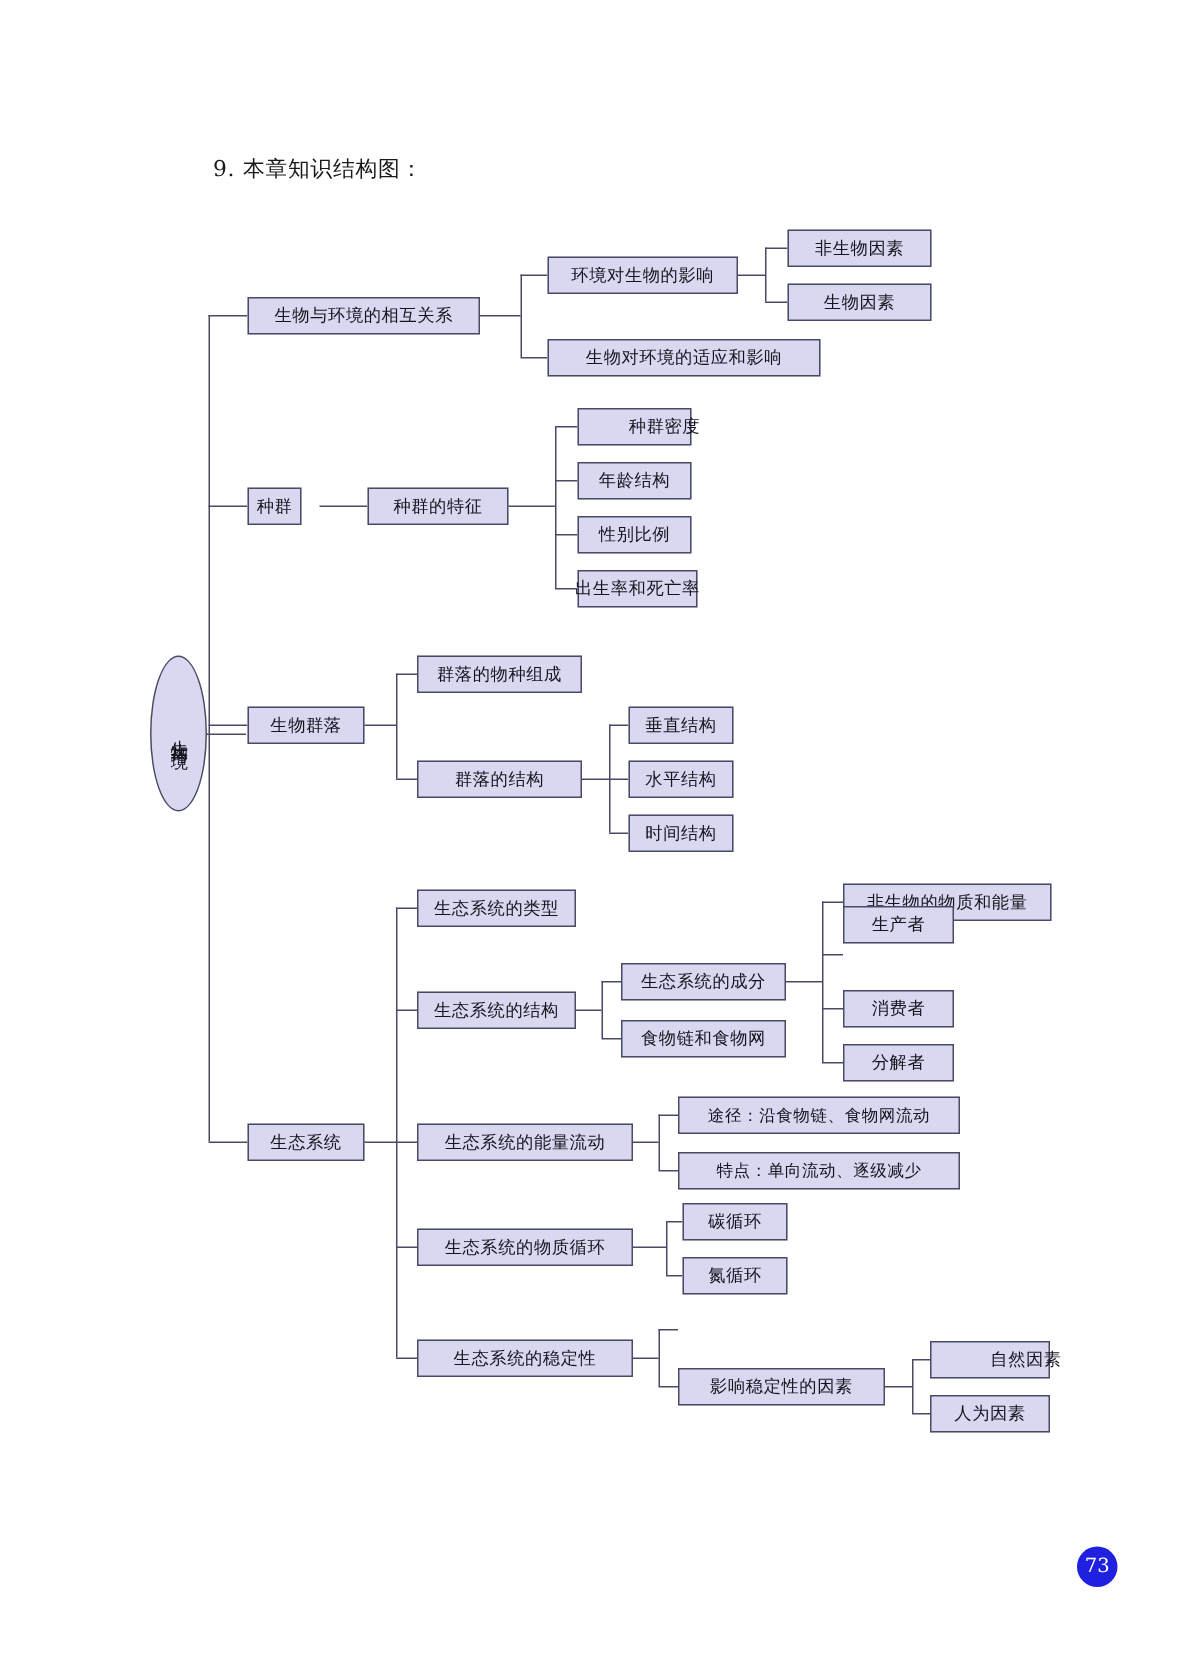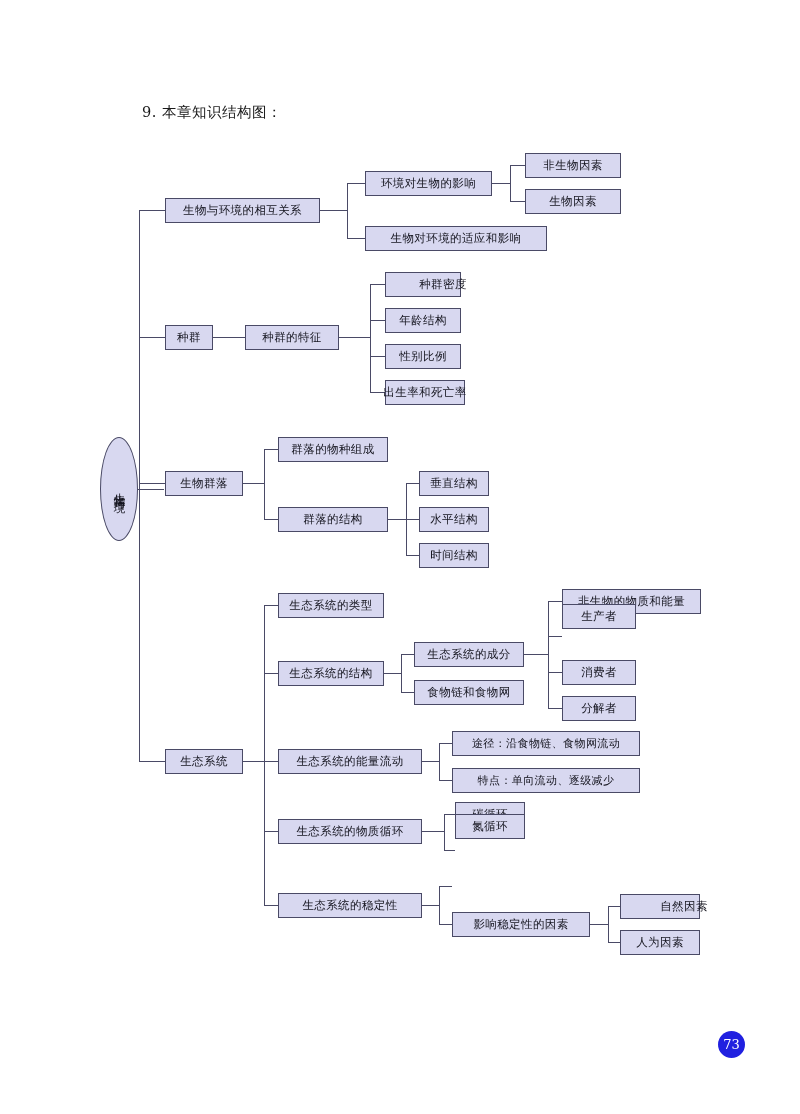--- a/index.html
+++ b/index.html
@@ -104,21 +104,21 @@
   <div class="ln v" style="left:510px; top:165px; height:36px;"></div>
   <div class="ln h" style="left:510px; top:165px; width:15px;"></div>
   <div class="node" style="left:525px; top:153px; width:96px; height:25px;">非生物因素</div>
   <div class="ln h" style="left:510px; top:201px; width:15px;"></div>
   <div class="node" style="left:525px; top:189px; width:96px; height:25px;">生物因素</div>
 
   <div class="ln h" style="left:347px; top:238px; width:18px;"></div>
   <div class="node" style="left:365px; top:226px; width:182px; height:25px;">生物对环境的适应和影响</div>
 
   <div class="ln h" style="left:139px; top:337px; width:26px;"></div>
-  <div class="node" style="left:165px; top:325px; width:48px; height:25px;">种群</div>
+  <div class="node" style="left:165px; top:325px; width:36px; height:25px;">种群</div>
 
   <div class="ln h" style="left:213px; top:337px; width:32px;"></div>
   <div class="node" style="left:245px; top:325px; width:94px; height:25px;">种群的特征</div>
 
   <div class="ln h" style="left:339px; top:337px; width:31px;"></div>
   <div class="ln v" style="left:370px; top:284px; height:108px;"></div>
 
   <div class="ln h" style="left:370px; top:284px; width:15px;"></div>
   <div class="node" style="left:385px; top:272px; width:76px; height:25px;padding-left:40px;">种群密度</div>
 
@@ -206,21 +206,21 @@
   <div class="ln h" style="left:264px; top:831px; width:14px;"></div>
   <div class="node" style="left:278px; top:819px; width:144px; height:25px;">生态系统的物质循环</div>
 
   <div class="ln h" style="left:422px; top:831px; width:22px;"></div>
   <div class="ln v" style="left:444px; top:814px; height:36px;"></div>
 
   <div class="ln h" style="left:444px; top:814px; width:11px;"></div>
   <div class="node" style="left:455px; top:802px; width:70px; height:25px;">碳循环</div>
 
   <div class="ln h" style="left:444px; top:850px; width:11px;"></div>
-  <div class="node" style="left:455px; top:814px; width:70px; height:25px;">氮循环</div>
+  <div class="node" style="left:455px; top:838px; width:70px; height:25px;">氮循环</div>
 
   <div class="ln h" style="left:264px; top:905px; width:14px;"></div>
   <div class="node" style="left:278px; top:893px; width:144px; height:25px;">生态系统的稳定性</div>
 
   <div class="ln h" style="left:422px; top:905px; width:17px;"></div>
   <div class="ln v" style="left:439px; top:886px; height:38px;"></div>
 
   <div class="ln h" style="left:439px; top:886px; width:13px;"></div>
 
   <div class="ln h" style="left:439px; top:924px; width:13px;"></div>

